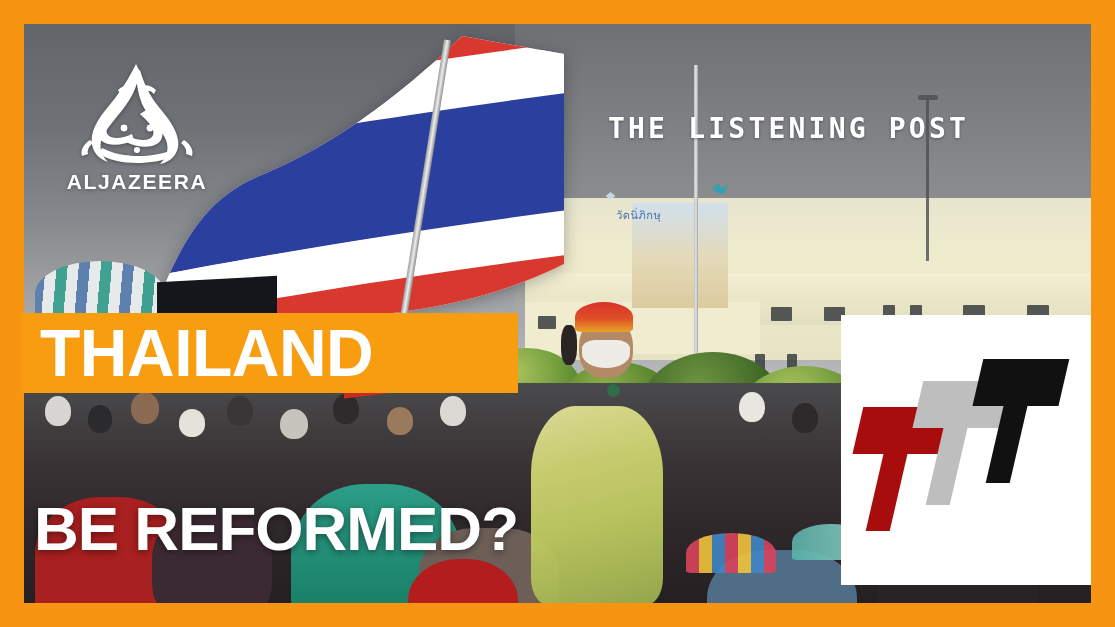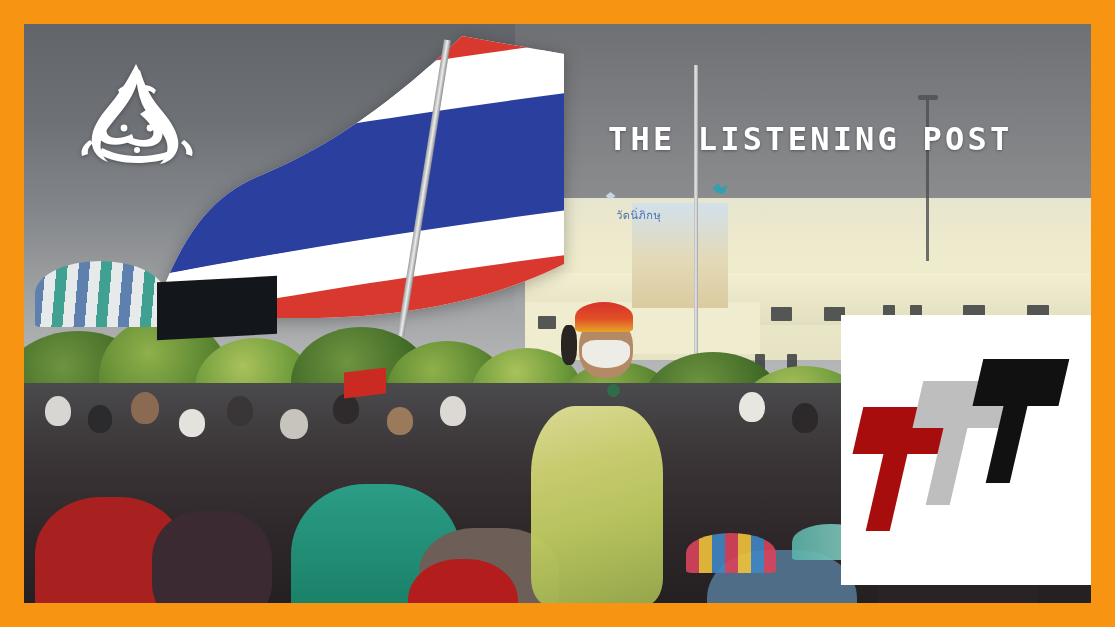--- a/index.html
+++ b/index.html
@@ -165,24 +165,24 @@
   #aj-arabic{width:150px;height:112px;display:block;}
   #aj-word{
     text-align:center;color:#fff;font-weight:700;
     font-size:21px;letter-spacing:1.6px;
     font-family:"Liberation Sans",sans-serif;
     margin-top:-4px;
   }
 
   
   #show-title{
-    position:absolute;left:608px;top:120px;
+    position:absolute;left:608px;top:112px;
     color:#fff;
     font-family:"DejaVu Sans Mono","Liberation Mono",monospace;
-    font-size:32px;font-weight:700;letter-spacing:3.2px;
+    font-size:28px;font-weight:700;letter-spacing:3.2px;
     text-shadow:0 1px 3px rgba(0,0,0,.35);
     white-space:nowrap;
   }
 
   
   #kicker{
     position:absolute;left:22px;top:313px;
     width:496px;height:80px;
     background:#f99d10;
     display:flex;align-items:center;
@@ -342,24 +342,29 @@
         <path d="M40 86 C 52 92, 64 94, 76 94 C 88 94, 100 92, 110 88 L 112 94 C 100 99, 88 101, 75 101 C 60 101, 47 98, 37 92 Z"></path>
         <circle cx="62" cy="66" r="3.4"></circle>
         <circle cx="88" cy="66" r="3.4"></circle>
         <circle cx="75" cy="88" r="3"></circle>
         <path d="M56 28 C 60 24, 66 22, 70 24 L 68 29 C 64 28, 60 29, 58 32 Z"></path>
         <path d="M94 28 C 90 24, 84 22, 80 24 L 82 29 C 86 28, 90 29, 92 32 Z"></path>
         <path d="M28 78 C 22 82, 18 88, 20 94 L 26 92 C 25 88, 27 84, 31 81 Z"></path>
         <path d="M122 78 C 128 82, 132 88, 130 94 L 124 92 C 125 88, 123 84, 119 81 Z"></path>
       </g>
     </svg>
+    <div id="aj-word">ALJAZEERA</div>
   </div>
 
   <div id="show-title">THE LISTENING POST</div>
 
+  <div id="kicker">
+    <span>THAILAND</span>
+  </div>
+  <div class="hl" id="hl2">BE REFORMED?</div>
 
   <div id="ttt-box">
 
     <div class="tshape" style="left:8px;top:92px;width:86px;height:124px;">
       <div class="bar" style="background:#a80d0d;"></div>
       <div class="stem" style="background:#a80d0d;"></div>
     </div>
 
     <div class="tshape" style="left:68px;top:66px;width:86px;height:124px;">
       <div class="bar" style="background:#bebebe;"></div>

